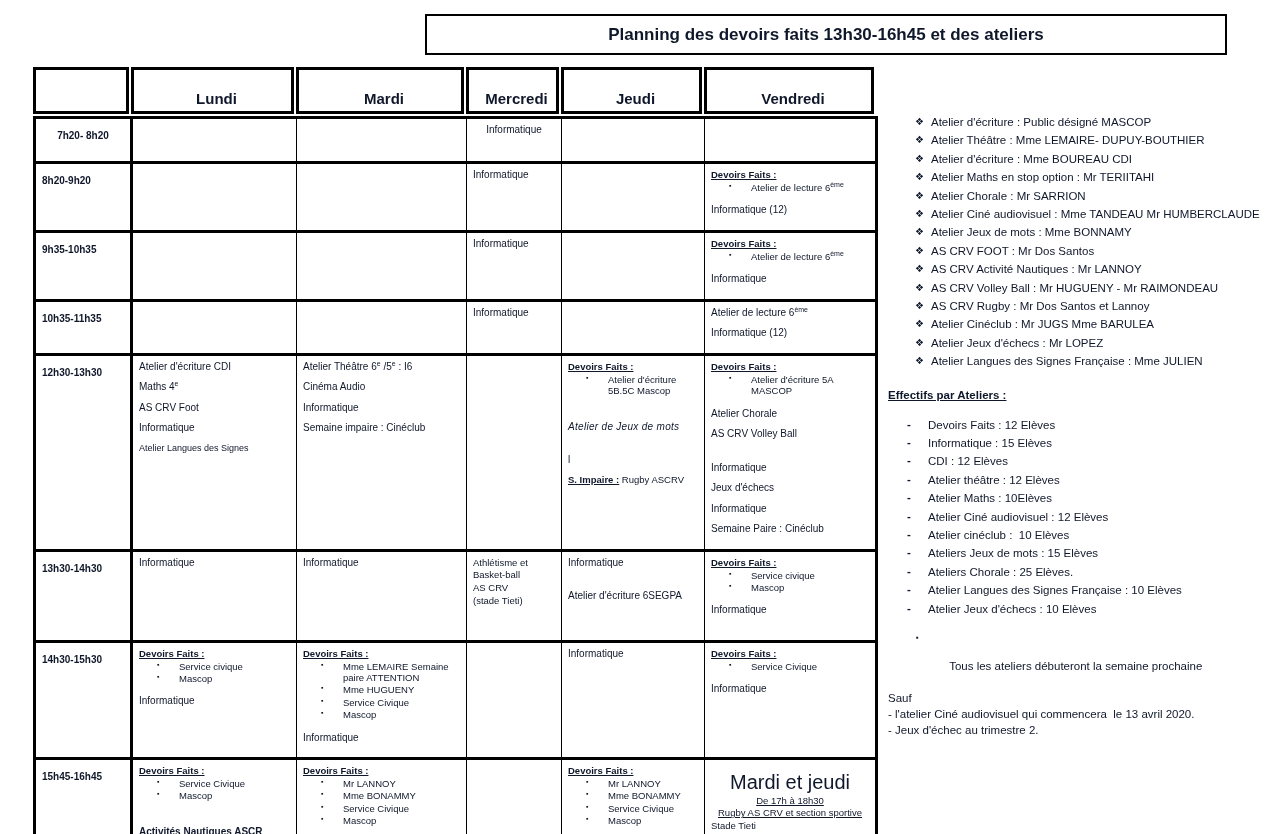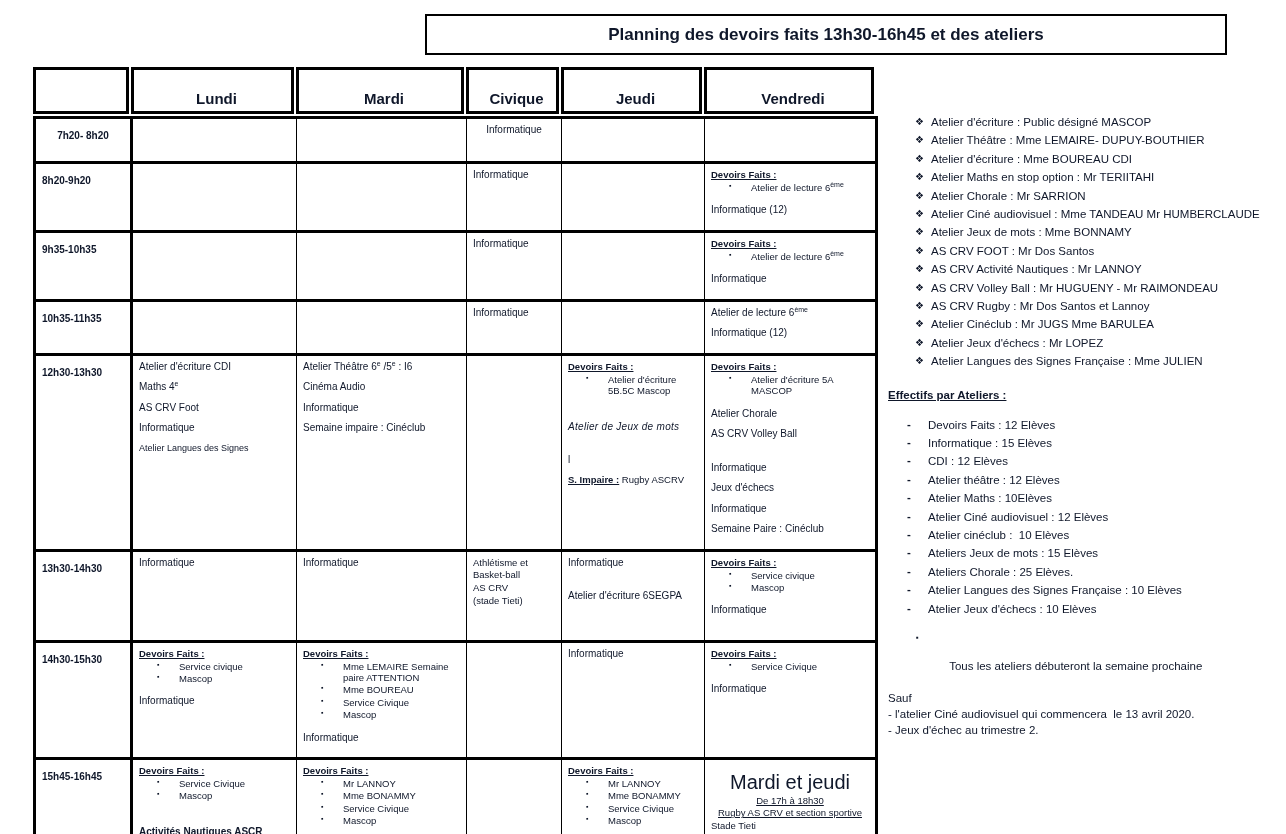--- a/index.html
+++ b/index.html
@@ -64,21 +64,21 @@
 
   <div class="title-box">
     <span class="t">Planning des devoirs faits 13h30-16h45 et des ateliers</span>
   </div>
 
   <div class="table-wrap">
     <div class="hdr">
       <div class="box first"></div>
       <div class="box">Lundi</div>
       <div class="box">Mardi</div>
-      <div class="box">Civique</div>
+      <div class="box">Mercredi</div>
       <div class="box">Jeudi</div>
       <div class="box">Vendredi</div>
     </div>
     <table class="plan">
       <colgroup>
         <col style="width:97px">
           <col style="width:165px">
           <col style="width:170px">
         <col style="width:95px">
           <col style="width:143px">
@@ -211,21 +211,21 @@
             <td>
               <div class="devoirs"><span class="dv-label">Devoirs Faits :</span><ul>
                   <li><span class="sq">▪</span><span>Service civique</span></li>
                   <li><span class="sq">▪</span><span>Mascop</span></li>
                 </ul></div>
               <div class="blk">Informatique</div>
             </td>
             <td>
               <div class="devoirs"><span class="dv-label">Devoirs Faits :</span><ul>
                   <li><span class="sq">▪</span><span>Mme LEMAIRE Semaine paire ATTENTION</span></li>
-                  <li><span class="sq">▪</span><span>Mme BOUREAU</span></li>
+                  <li><span class="sq">▪</span><span>Mme HUGUENY</span></li>
                   <li><span class="sq">▪</span><span>Service Civique</span></li>
                   <li><span class="sq">▪</span><span>Mascop</span></li>
                 </ul></div>
               <div class="blk">Informatique</div>
             </td>
             <td></td>
             <td>
               <div class="blk">Informatique</div>
             </td>
             <td>

